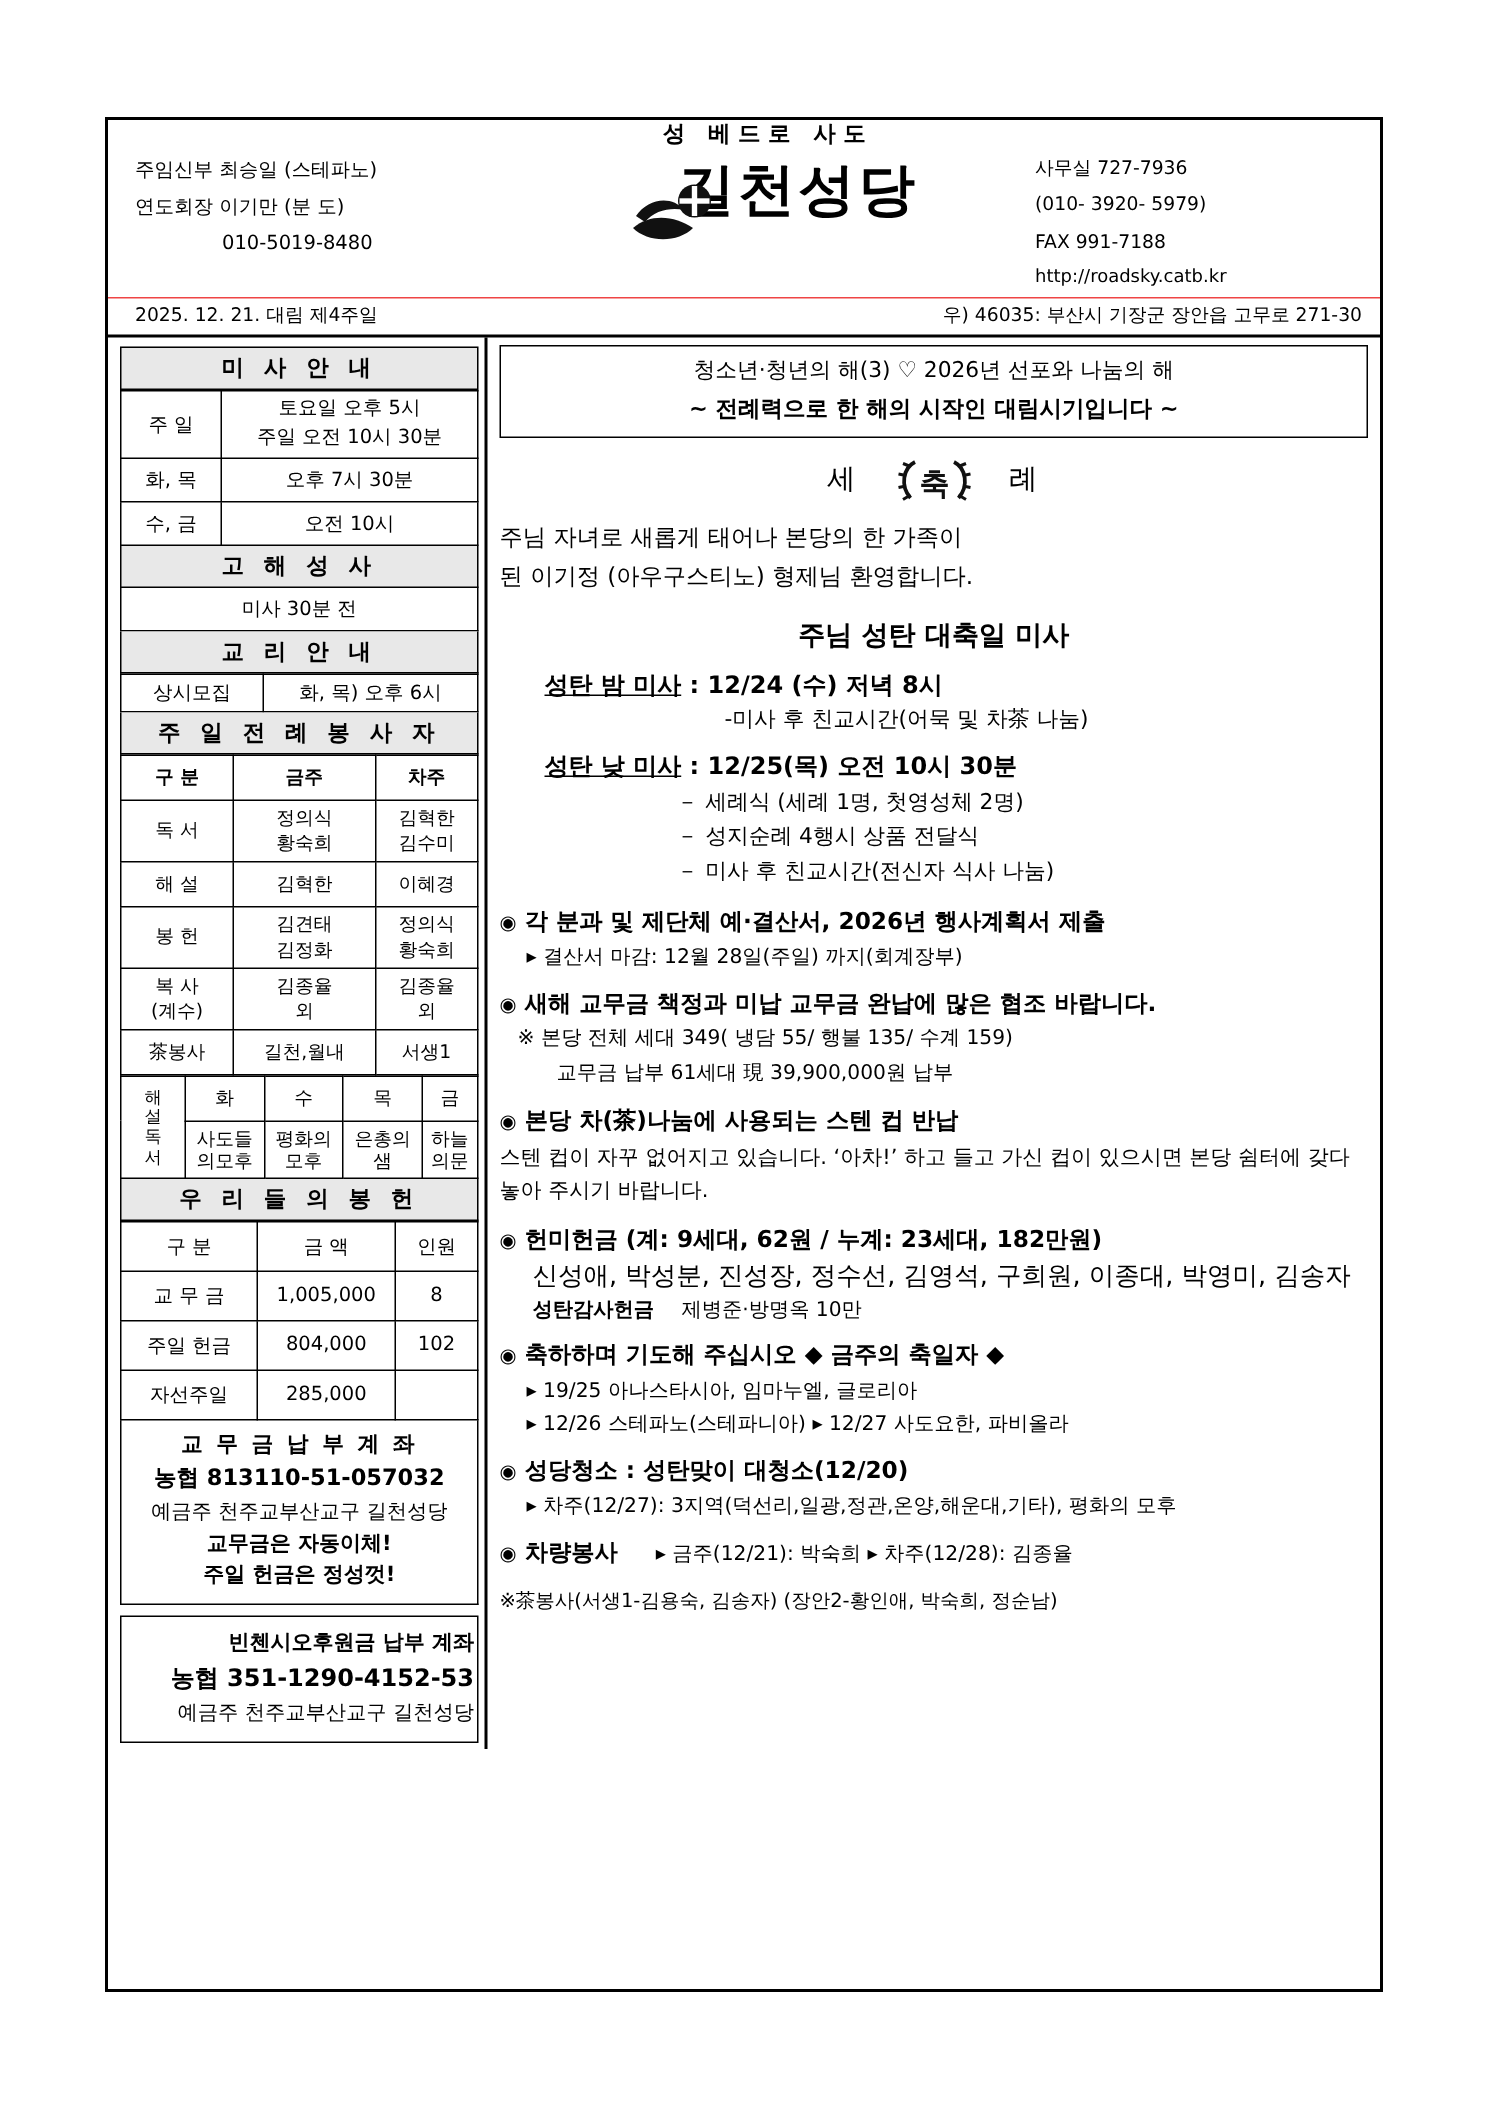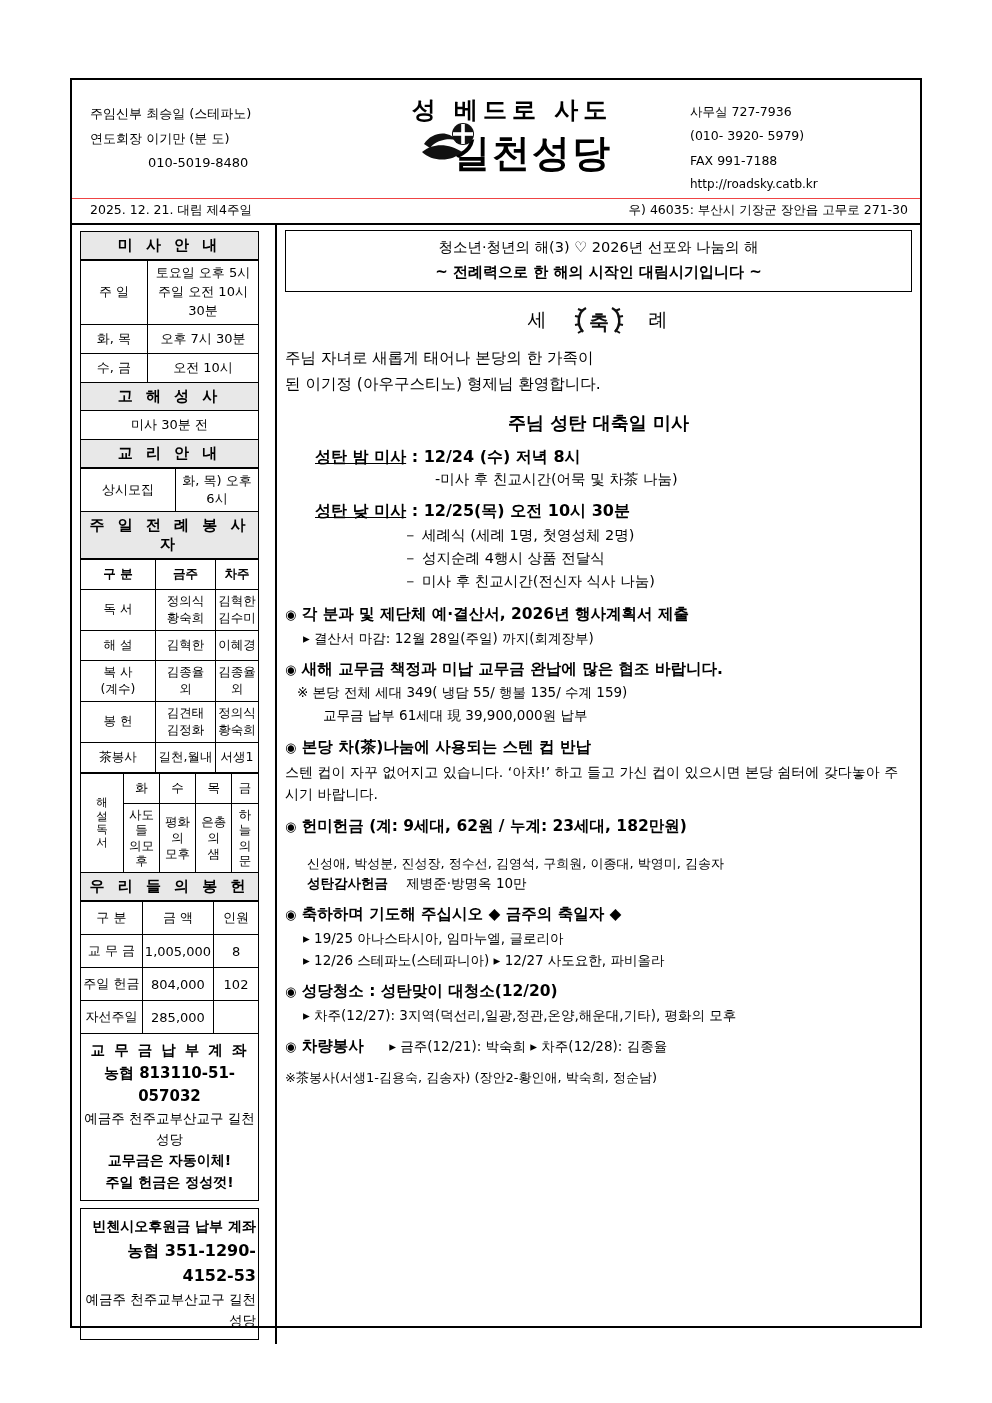--- a/index.html
+++ b/index.html
@@ -15,41 +15,41 @@
     width:852px; height:1250px;
     border:2px solid #000;
     box-sizing:border-box;
   }
   
   .header { display:flex; height:118px; box-sizing:border-box; }
   .hdr-left { width:250px; padding:22px 0 0 18px; font-size:13px; line-height:1.9; }
   .hdr-left .line { white-space:nowrap; }
   .hdr-center { flex:1; position:relative; text-align:center; }
   .hdr-center .ch-title {
-    font-size:24px; font-weight:bold; letter-spacing:5px; margin-top:14px;
+    font-size:15px; font-weight:bold; letter-spacing:5px; 
     font-family:"DejaVu Sans", sans-serif;
   }
   .hdr-center .ch-name {
     font-size:38px; font-weight:bold; letter-spacing:2px; margin-top:2px;
     margin-left:40px;
   }
   .logo {
     position:absolute; left:78px; top:38px; width:62px; height:52px;
   }
   .hdr-right { width:220px; padding:20px 10px 0 6px; font-size:12.5px; line-height:1.95; }
   .hdr-right .r { white-space:nowrap; }
   .hdr-right .url { font-size:12px; }
   .sub-bar {
     display:flex; justify-content:space-between;
     border-top:1px solid #ef4444; border-bottom:2px solid #000;
     padding:3px 12px 4px 18px; font-size:12.5px;
   }
   
   .body { display:flex; }
-  .left-col { width:205px; border-right:2px solid #000; box-sizing:border-box; padding:6px 16px 4px 8px; }
+  .left-col { width:253px; border-right:2px solid #000; box-sizing:border-box; padding:6px 4px 4px 8px; }
   .right-col { flex:1; box-sizing:border-box; padding:5px 8px 4px 8px; }
 
   table.box { border-collapse:collapse; width:100%; font-size:13px; }
   table.box td, table.box th { border:1px solid #000; text-align:center; padding:3px 2px; font-weight:normal; }
   .sect-title {
     border:1px solid #000; background:#e8e8e8; text-align:center;
     font-weight:bold; font-size:15px; letter-spacing:4px; padding:4px 0;
   }
   .mass-tbl td { height:22px; }
   .mass-tbl .lbl { width:62px; }
@@ -90,21 +90,21 @@
   .mass-sub { font-size:14.5px; margin-top:2px; padding-left:150px; }
   .mass-sub2 { font-size:14.5px; margin-top:3px; padding-left:118px; line-height:1.5; }
   .bible-line { font-size:13px; margin-top:10px; border-bottom:2px solid #000; padding-bottom:4px; }
 
   .notice { margin-top:11px; }
   .notice .h { font-size:15.5px; font-weight:bold; }
   .notice .h .dot { font-size:13px; }
   .notice .s { font-size:13.5px; margin-top:3px; padding-left:18px; line-height:1.5; }
   .notice .s2 { font-size:13.5px; margin-top:2px; padding-left:12px; line-height:1.55; }
   .notice p.body-txt { font-size:14px; line-height:1.6; margin:3px 0 0 0; }
-  .names { font-size:13px; padding-left:22px; margin-top:18px; }
+  .names { font-size:17px; padding-left:22px; margin-top:2px; }
   .foot-note { font-size:13px; margin-top:12px; }
 </style>
 </head>
 <body>
 
 <div class="page">
 
   <div class="header">
     <div class="hdr-left">
       <div class="line">주임신부  최승일 (스테파노)</div>
@@ -187,33 +187,33 @@
 황숙희</td>
           <td style="white-space:pre-line">김혁한
 김수미</td>
         </tr>
         <tr>
           <td>해 설</td>
           <td>김혁한</td>
           <td>이혜경</td>
         </tr>
         <tr>
+          <td>봉 헌</td>
+          <td style="white-space:pre-line">김견태
+김정화</td>
+          <td style="white-space:pre-line">정의식
+황숙희</td>
+        </tr>
+        <tr>
           <td style="white-space:pre-line">복 사
 (계수)</td>
           <td style="white-space:pre-line">김종율
 외</td>
           <td style="white-space:pre-line">김종율
 외</td>
-        </tr>
-        <tr>
-          <td>봉 헌</td>
-          <td style="white-space:pre-line">김견태
-김정화</td>
-          <td style="white-space:pre-line">정의식
-황숙희</td>
         </tr>
         <tr>
           <td>茶봉사</td>
           <td>길천,월내</td>
           <td>서생1</td>
         </tr>
       </tbody>
         </table>
 
       <table class="box srv-tbl" style="border-top:none">

